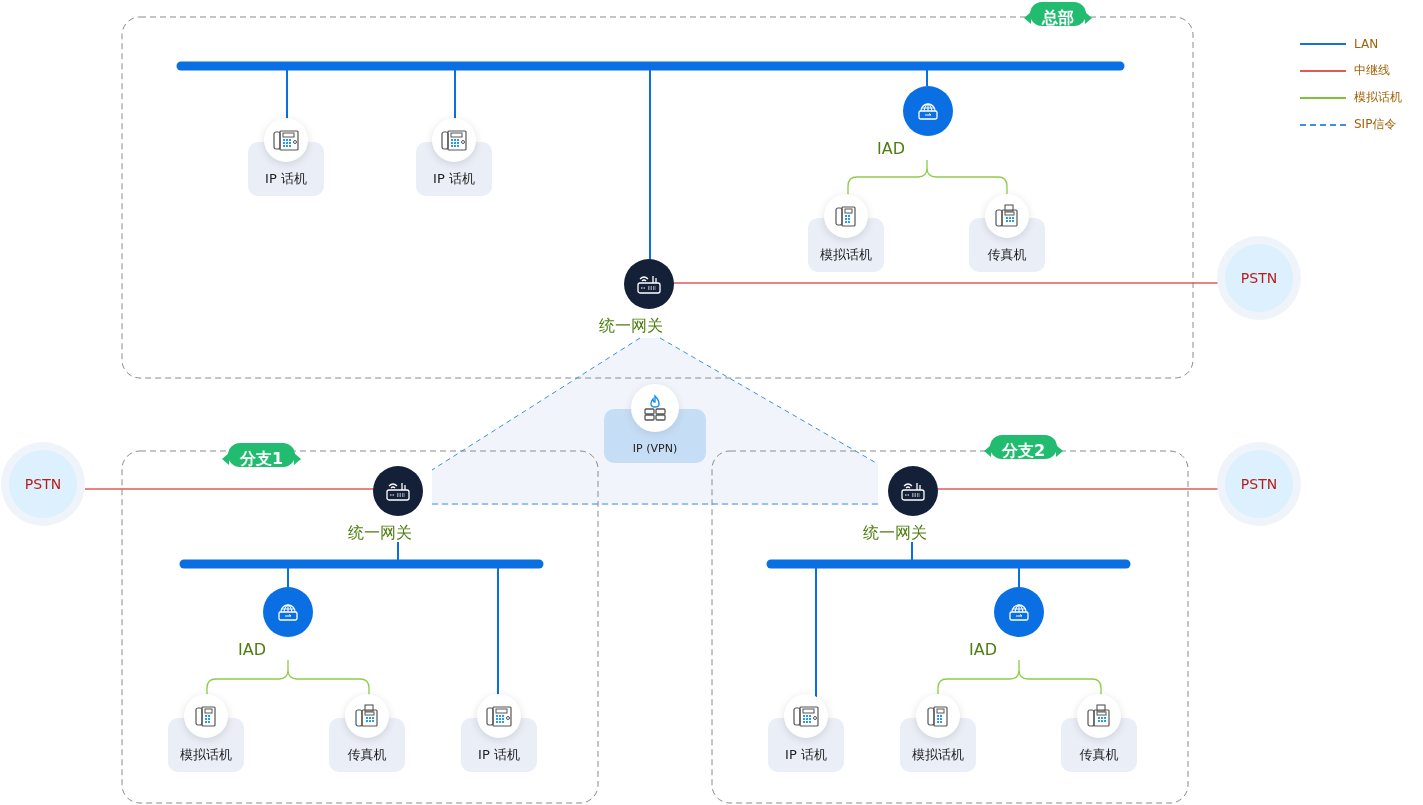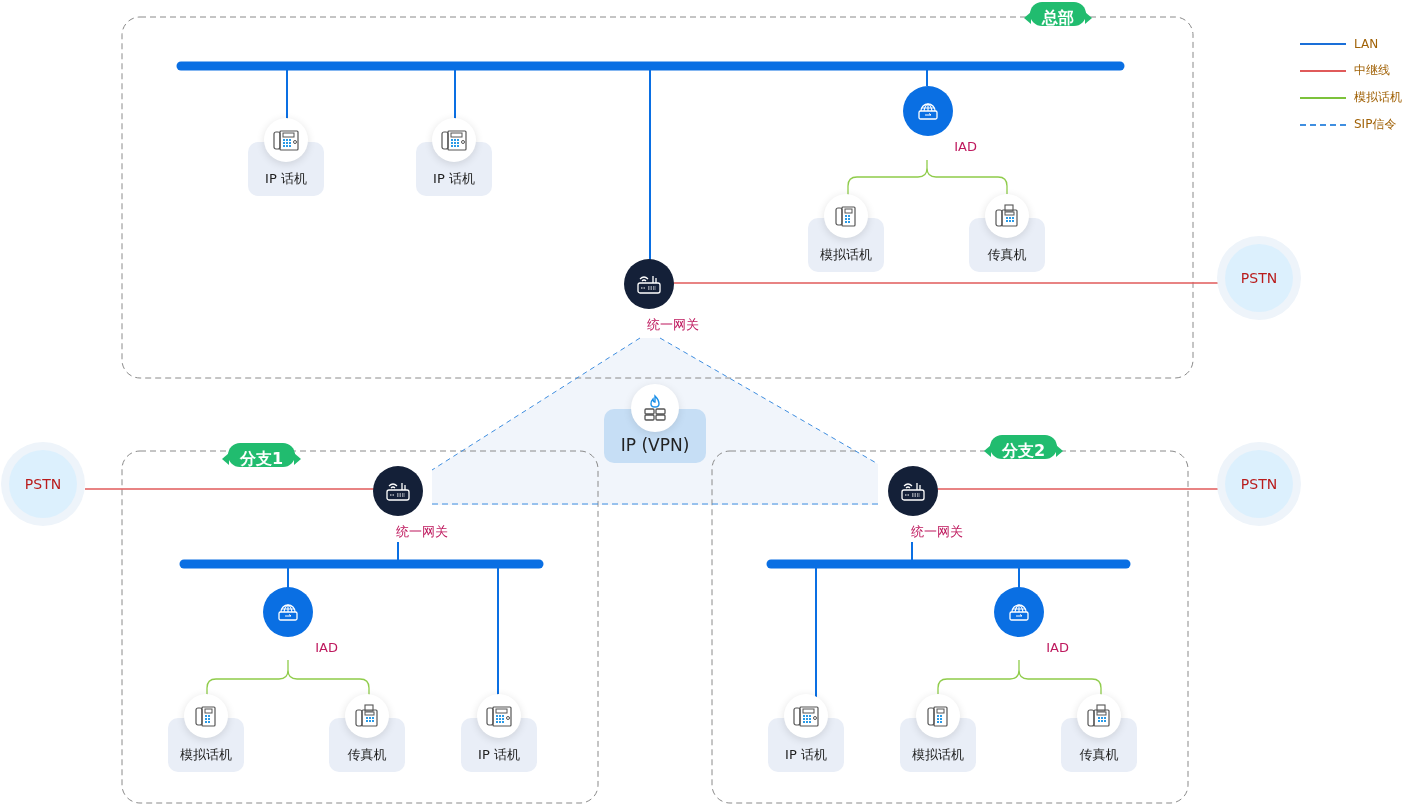--- a/index.html
+++ b/index.html
@@ -9,29 +9,29 @@
   .zone-tag { position: absolute; height: 24px; padding: 0 12px; background: #21bc6f; color: #fff;
               font-size: 16px; font-weight: bold; line-height: 32px; border-radius: 12px; white-space: nowrap; }
   .zone-tag::before { content: ""; position: absolute; left: -6px; top: 10px; border-right: 7px solid #21bc6f;
               border-top: 6px solid transparent; border-bottom: 6px solid transparent; }
   .zone-tag::after { content: ""; position: absolute; right: -6px; top: 10px; border-left: 7px solid #21bc6f;
               border-top: 6px solid transparent; border-bottom: 6px solid transparent; }
   .gw { position: absolute; width: 50px; height: 50px; border-radius: 50%; background: #142038;
         display: flex; align-items: center; justify-content: center; }
   .iad { position: absolute; width: 50px; height: 50px; border-radius: 50%; background: #0a6fe3;
         display: flex; align-items: center; justify-content: center; }
-  .node-label { position: absolute; font-size: 13px; color: #be185d; text-align: right; width: 100px; white-space: nowrap; }
+  .node-label { position: absolute; font-size: 16px; color: #4d7c0f; text-align: left; width: 100px; white-space: nowrap; }
   .card { position: absolute; width: 76px; height: 54px; border-radius: 10px; background: #e9eef7; }
   .card .circle { position: absolute; left: 16px; top: -24px; width: 44px; height: 44px; border-radius: 50%;
         background: #fff; box-shadow: 0 2px 8px rgba(0,0,0,0.12); display: flex; align-items: center; justify-content: center; }
   .card .lbl { position: absolute; left: 0; right: 0; bottom: 8px; text-align: center; font-size: 13px; color: #222; white-space: nowrap; }
   .vpn-card { position: absolute; width: 102px; height: 54px; border-radius: 10px; background: #c6def5; }
   .vpn-card .circle { position: absolute; left: 27px; top: -25px; width: 48px; height: 48px; border-radius: 50%;
         background: #fff; box-shadow: 0 2px 8px rgba(0,0,0,0.10); display: flex; align-items: center; justify-content: center; }
-  .vpn-card .lbl { position: absolute; left: 0; right: 0; bottom: 8px; text-align: center; font-size: 17px; color: #222; }
+  .vpn-card .lbl { position: absolute; left: 0; right: 0; bottom: 8px; text-align: center; font-size: 11px; color: #222; }
   .pstn { position: absolute; width: 84px; height: 84px; border-radius: 50%; background: #eef4fa;
           display: flex; align-items: center; justify-content: center; }
   .pstn .inner { width: 68px; height: 68px; border-radius: 50%; background: #dcf0fd; display: flex;
           align-items: center; justify-content: center; font-size: 14px; color: #b91c1c; }
   .legend { position: absolute; left: 1300px; top: 30px; }
   .legend-item { display: flex; align-items: center; height: 27px; font-size: 12px; color: #a16207; }
   .legend-item .sw { width: 46px; height: 0; margin-right: 8px; }
 </style>
 </head>
 <body>

